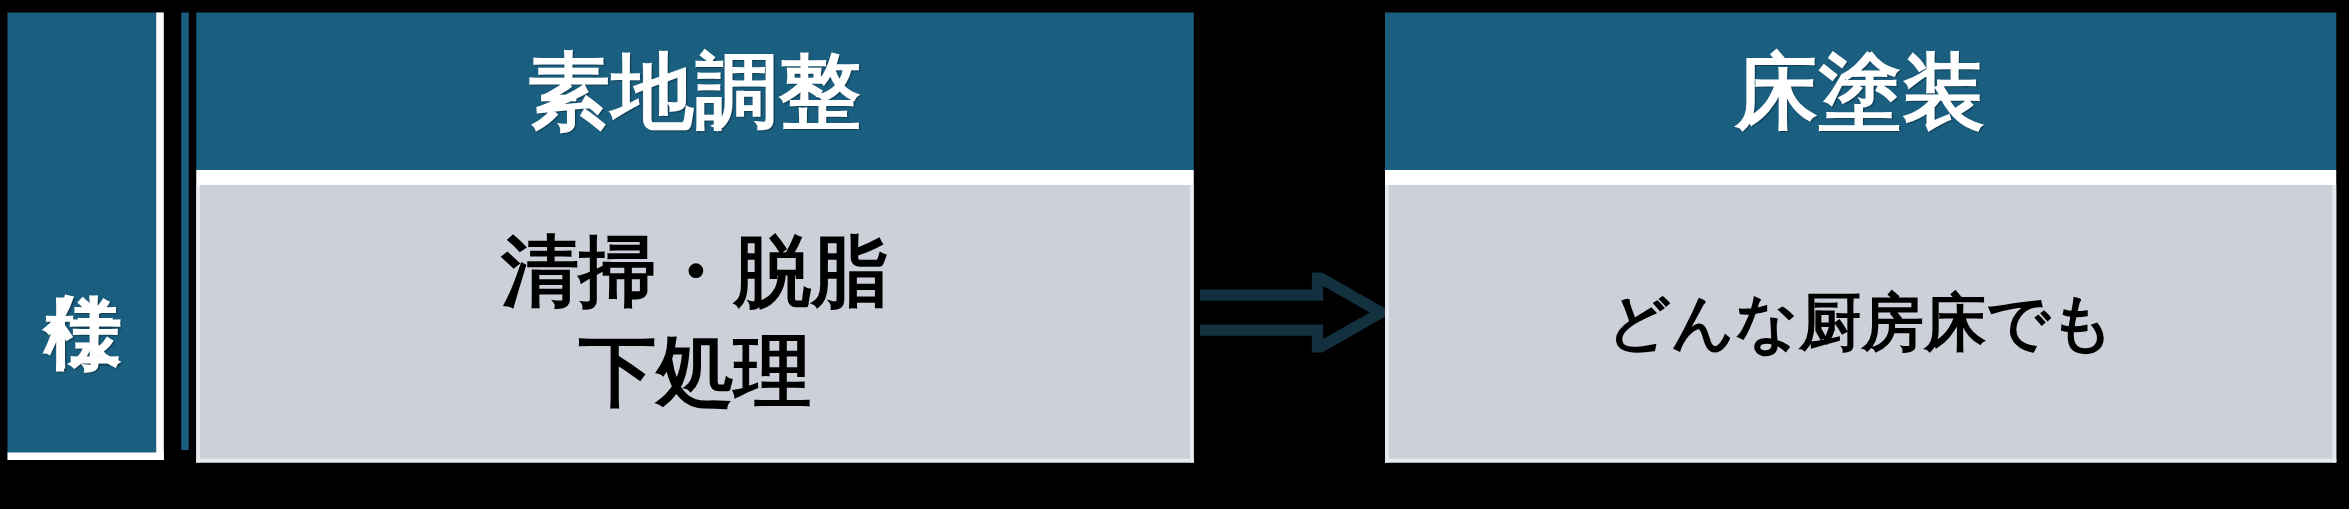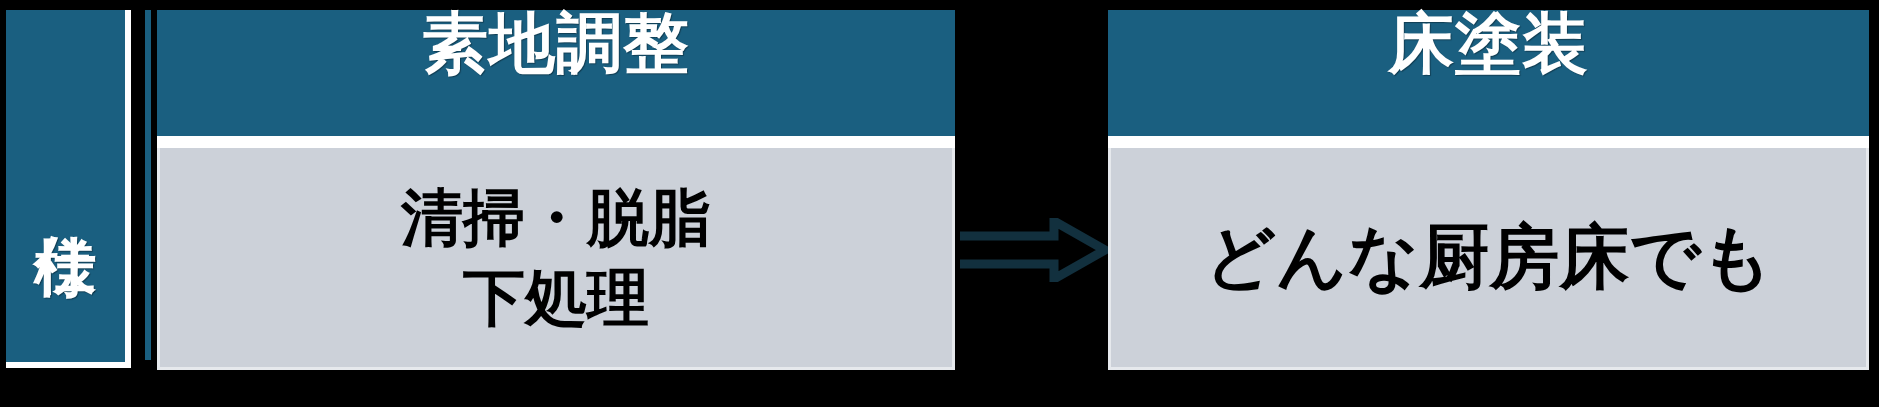--- a/index.html
+++ b/index.html
@@ -60,20 +60,21 @@
   .card {
     position: absolute;
     top: 10px;
     height: 360px;
     box-sizing: border-box;
   }
   .card-header {
     background: #1A5F80;
     height: 126px;
     display: flex;
+    align-items: center;
     justify-content: center;
     box-sizing: border-box;
   }
   .card-header-title {
     color: #FFFFFF;
     font-weight: bold;
     font-size: 66px;
     line-height: 1;
     letter-spacing: 1px;
     text-shadow: 1px 1px 1px rgba(0,0,0,0.35);
@@ -100,21 +101,21 @@
     font-size: 62px;
     line-height: 1.28;
     text-align: center;
     white-space: nowrap;
   }
 
   
   #card-surface-prep { left: 157px; width: 798px; }
   
   #card-floor-coating { left: 1108px; width: 761px; }
-  #card-floor-coating .card-body-line { font-size: 70px; text-align: right; }
+  #card-floor-coating .card-body-line { font-size: 50px; text-align: right; }
 
   
   .flow-arrow {
     position: absolute;
     left: 958px;
     top: 218px;
     width: 150px;
     height: 64px;
   }
 </style>

